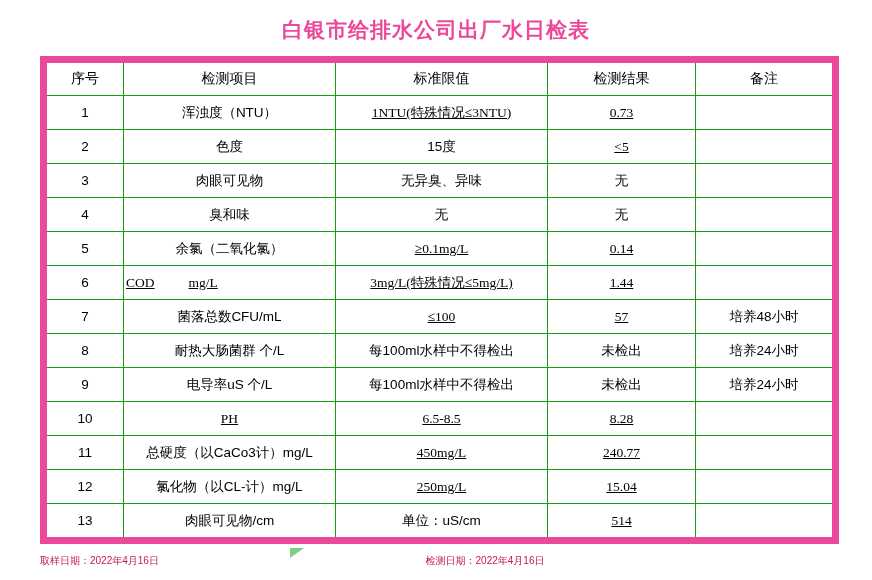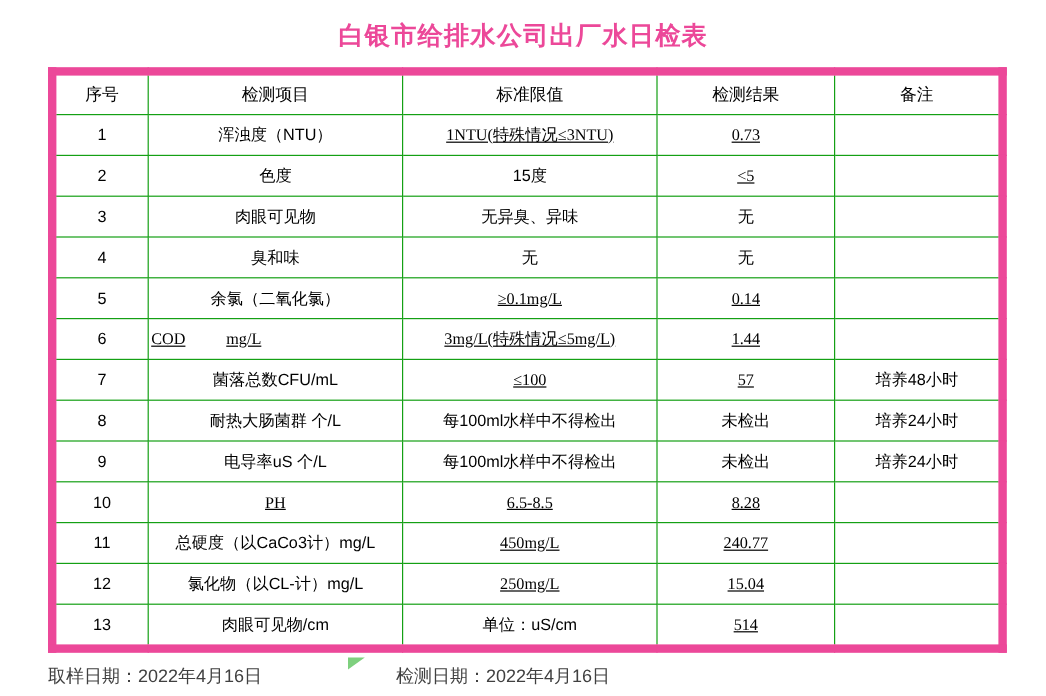--- a/index.html
+++ b/index.html
@@ -62,25 +62,25 @@
     display: flex;
     align-items: center;
   }
   .cod-name { padding-right: 34px; }
   .num { font-family: "Liberation Serif", serif; text-decoration: underline; }
 
   .footer {
     display: flex;
     padding: 0 40px;
     margin-top: 10px;
-    font-size: 15px;
-    color: #404040;
+    font-size: 10px;
+    color: #be185d;
   }
   .footer .f1 { width: 290px; text-align: left; }
-  .footer .f2 { width: 310px; text-align: left; }
+  .footer .f2 { width: 310px; text-align: center; }
   .footer .f3 { flex: 1; text-align: left; }
 
   .mark {
     position: absolute;
     left: 290px;
     top: 548px;
     width: 0;
     height: 0;
     border-left: 14px solid #7ed07e;
     border-bottom: 10px solid transparent;

